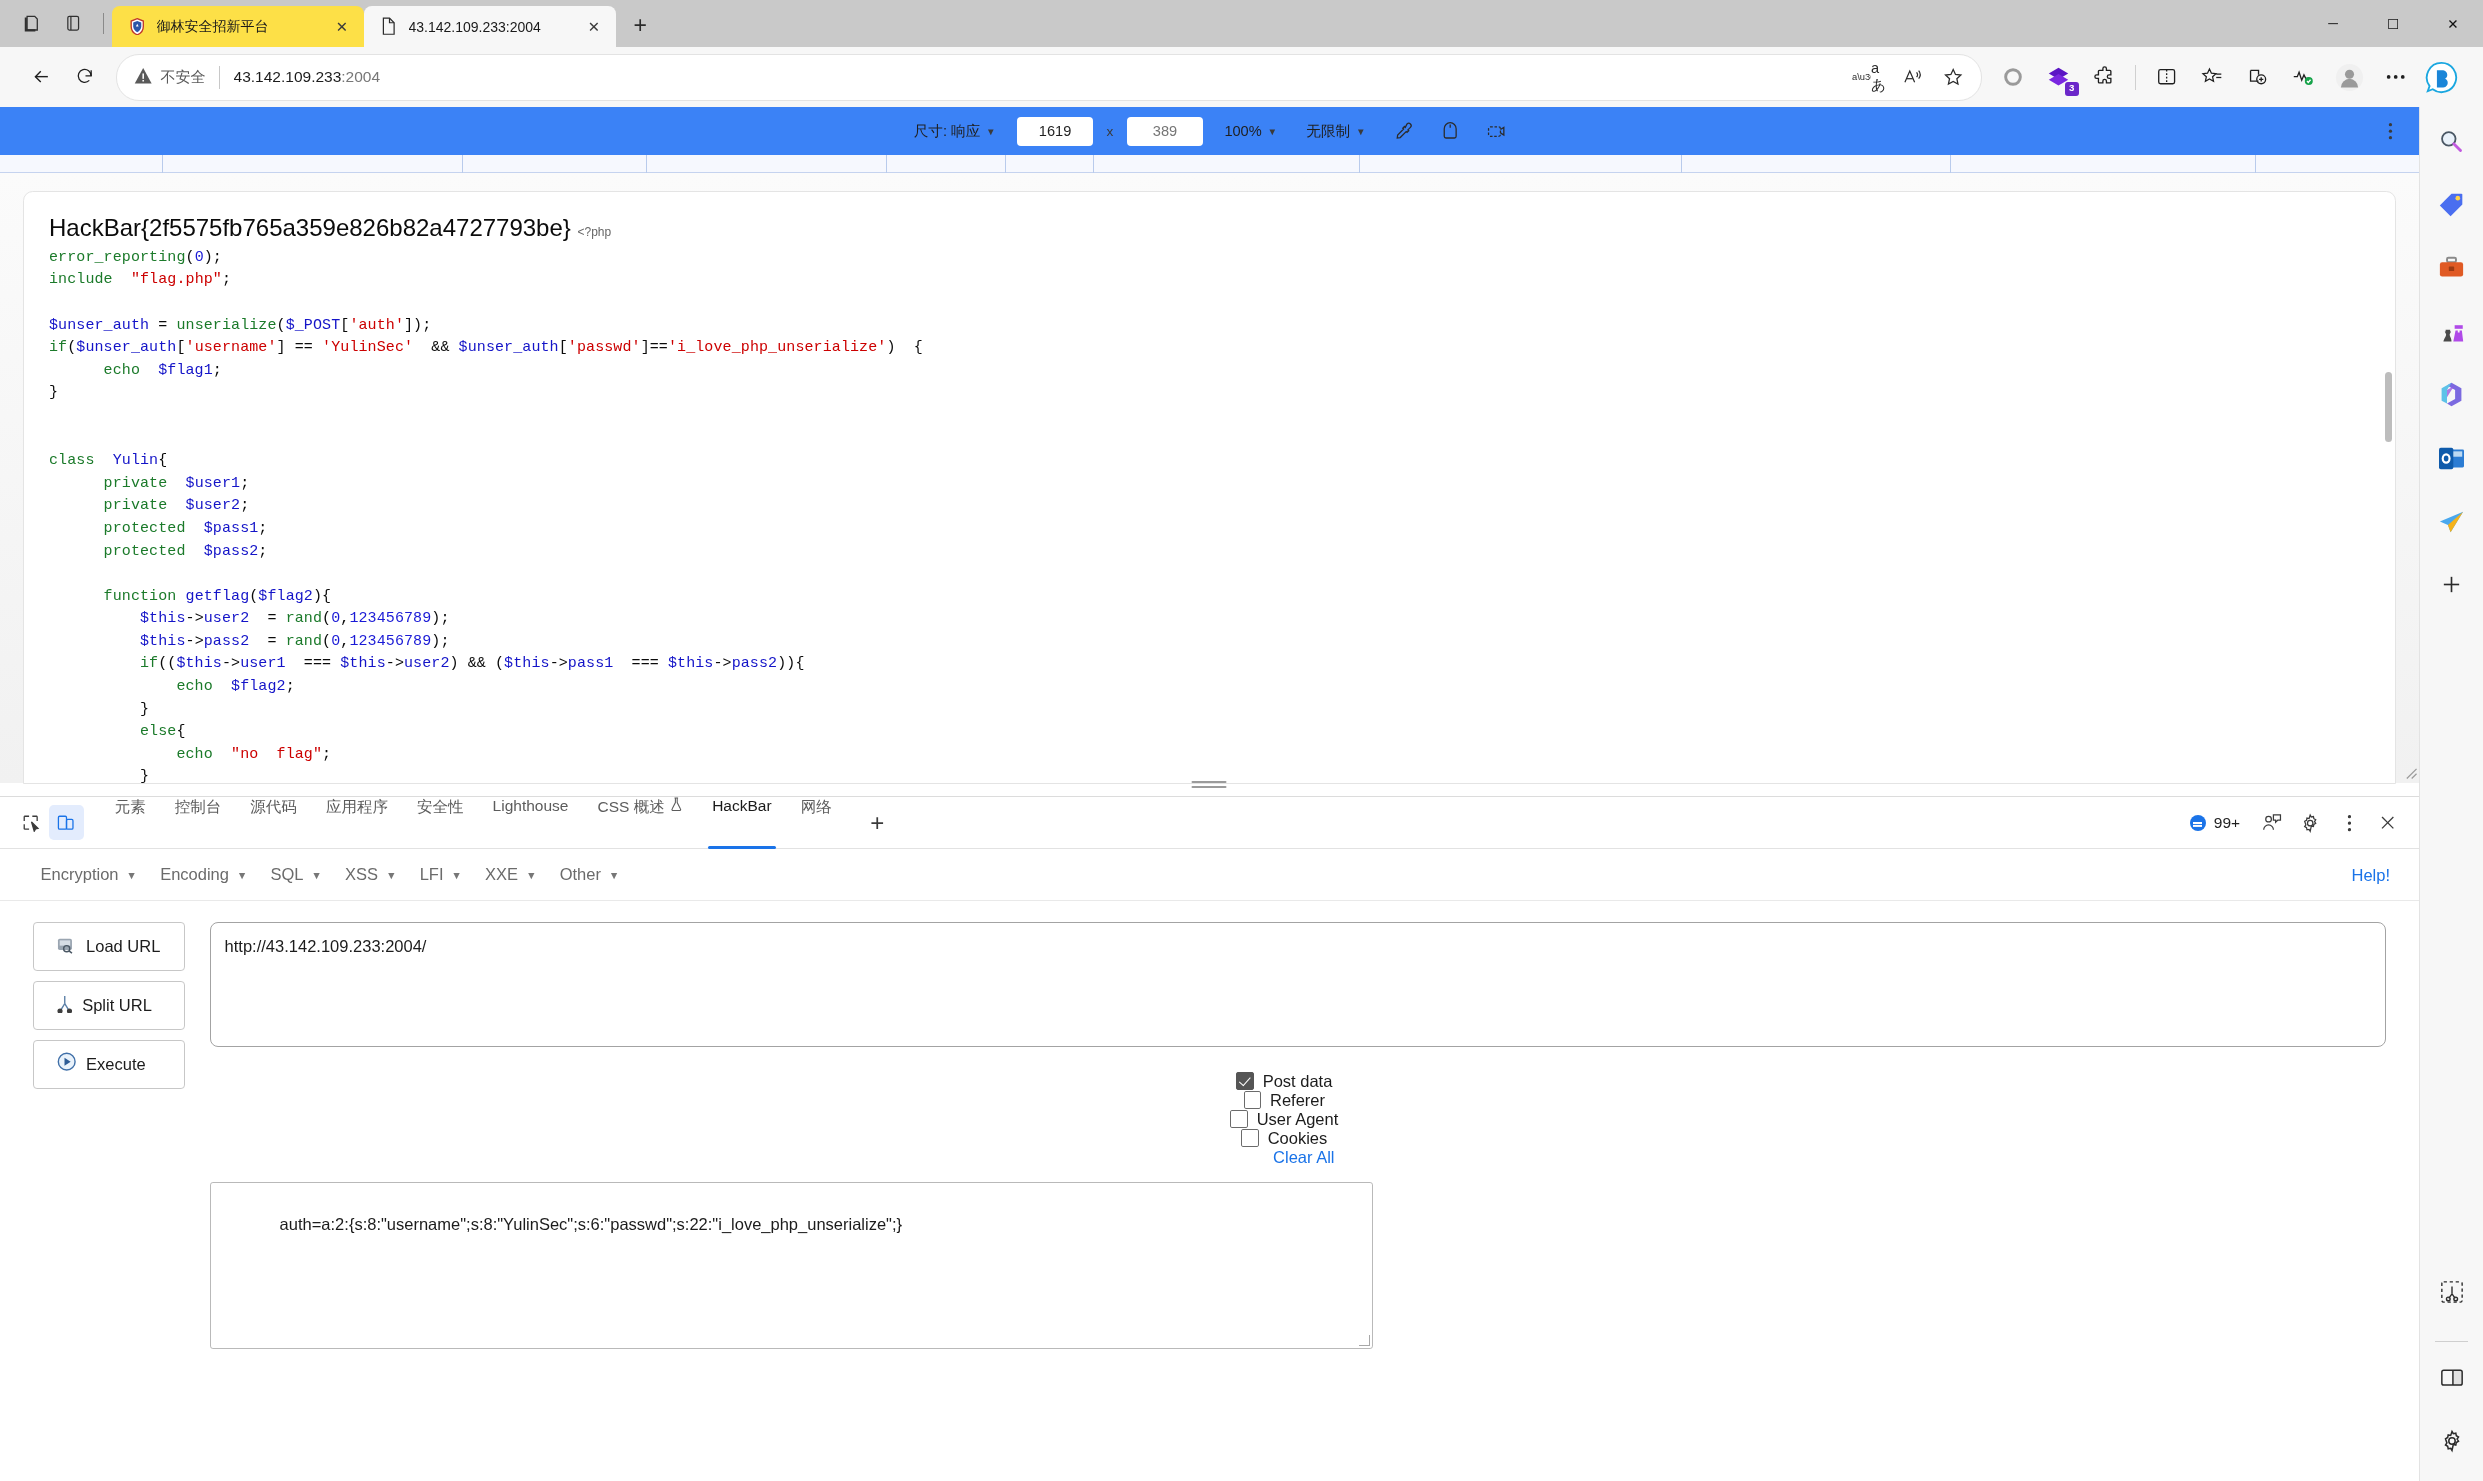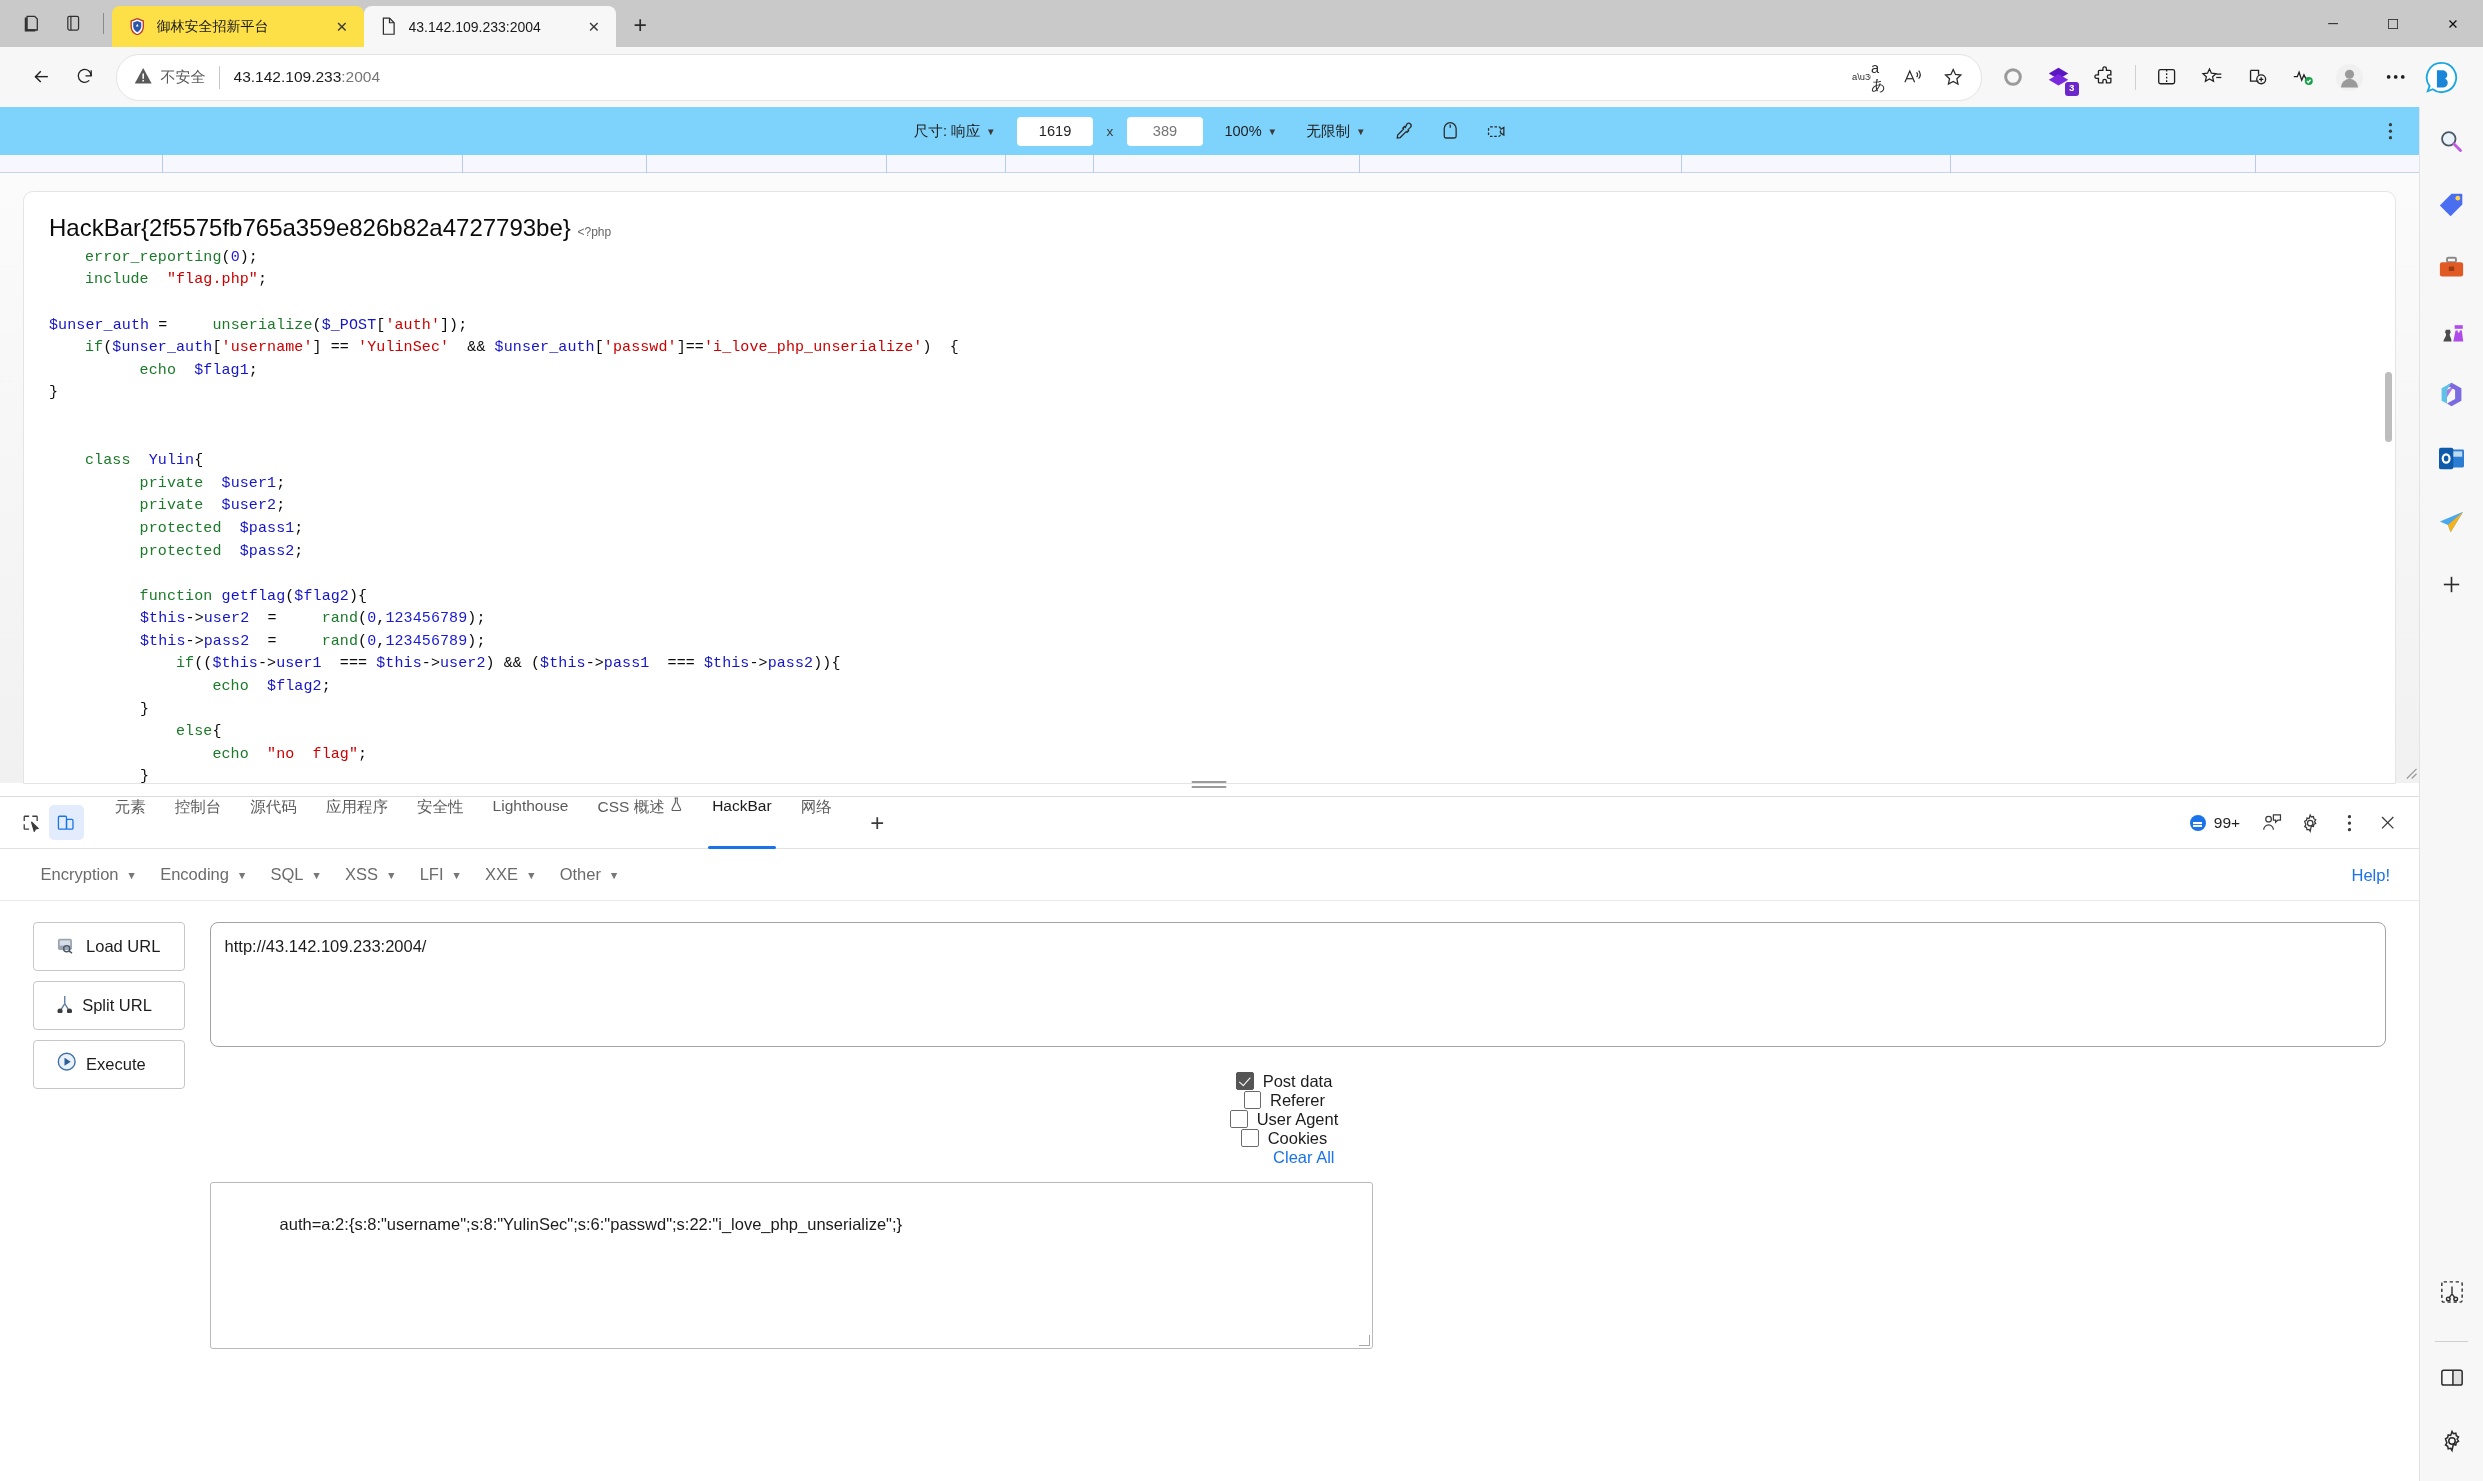--- a/index.html
+++ b/index.html
@@ -90,21 +90,21 @@
   .vsep { width:1px; height:25px; background:#d0d0d0; margin:0 5.8px; }
   .ext-badge {
     position:absolute; right:1.9px; bottom:2.9px; background:#6b27c9; color:#fff;
     font-size:9.7px; line-height:12.6px; min-width:13.6px; height:13.6px; border-radius:2.9px;
     text-align:center; padding:0 1.9px; font-weight:600;
   }
 
   
   .devicebar {
     position:absolute; left:0; top:107px; width:2419px; height:49px;
-    background:#7dd3fc; display:flex; align-items:center; justify-content:center;
+    background:#3b82f6; display:flex; align-items:center; justify-content:center;
     gap:13.6px; font-size:14.6px; color:#1f1f1f; border-bottom:1px solid #dfe4f2;
   }
   .db-drop {
     display:flex; align-items:center; gap:5.8px; padding:2.9px 7.8px;
     border-radius:3.9px; cursor:pointer; white-space:nowrap;
   }
   .caret { font-size:9.7px; color:#3a3a3a; }
   .db-field {
     width:76px; height:29px; background:#fff; border:none; border-radius:3.9px;
     text-align:center; font-size:14.6px; color:#1f1f1f;
@@ -137,21 +137,21 @@
     padding:21.3px 0 0 25px;
   }
   .code {
     font-family:"Liberation Mono", monospace;
     font-size:15px; line-height:22.6px;
     white-space:pre; color:#0b0b0b;
     letter-spacing:0.1px;
   }
   .flagline { font-family:"Liberation Sans", sans-serif; font-size:24px; color:#0b0b0b; line-height:29px; }        
   .var  { color:#1414c8; }
-  .fn   { color:#1b7a2a;margin-left:36px; }
+  .fn   { color:#1b7a2a; }
   .str  { color:#cc0000; }
   .num  { color:#1a1ad6; }
   .tag  { color:#666; font-size:12px; }
   .pgscroll {
     position:absolute; right:2.9px; top:180px; width:6.8px; height:70px;
     background:#bdbdbd; border-radius:3.9px;
   }
   .resize-grip {
     position:absolute; right:1.9px; bottom:3.9px; width:15.5px; height:15.5px;
     color:#9a9a9a;

